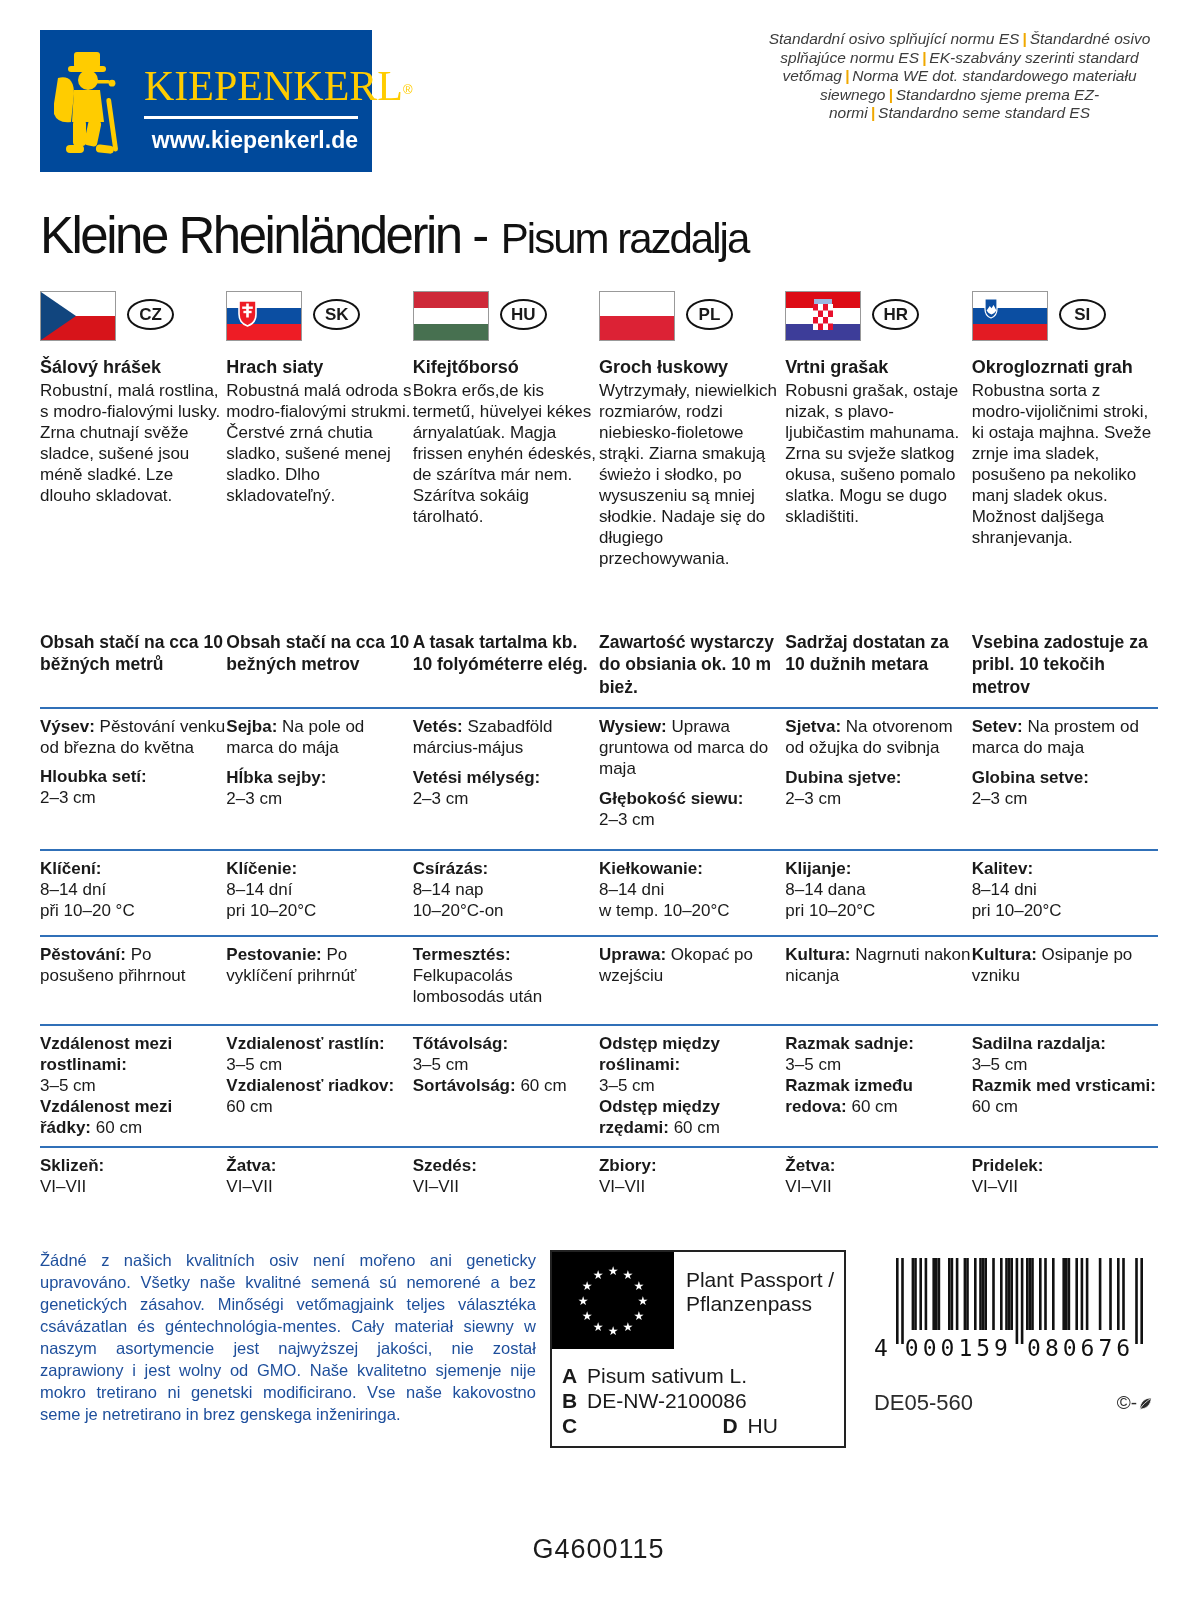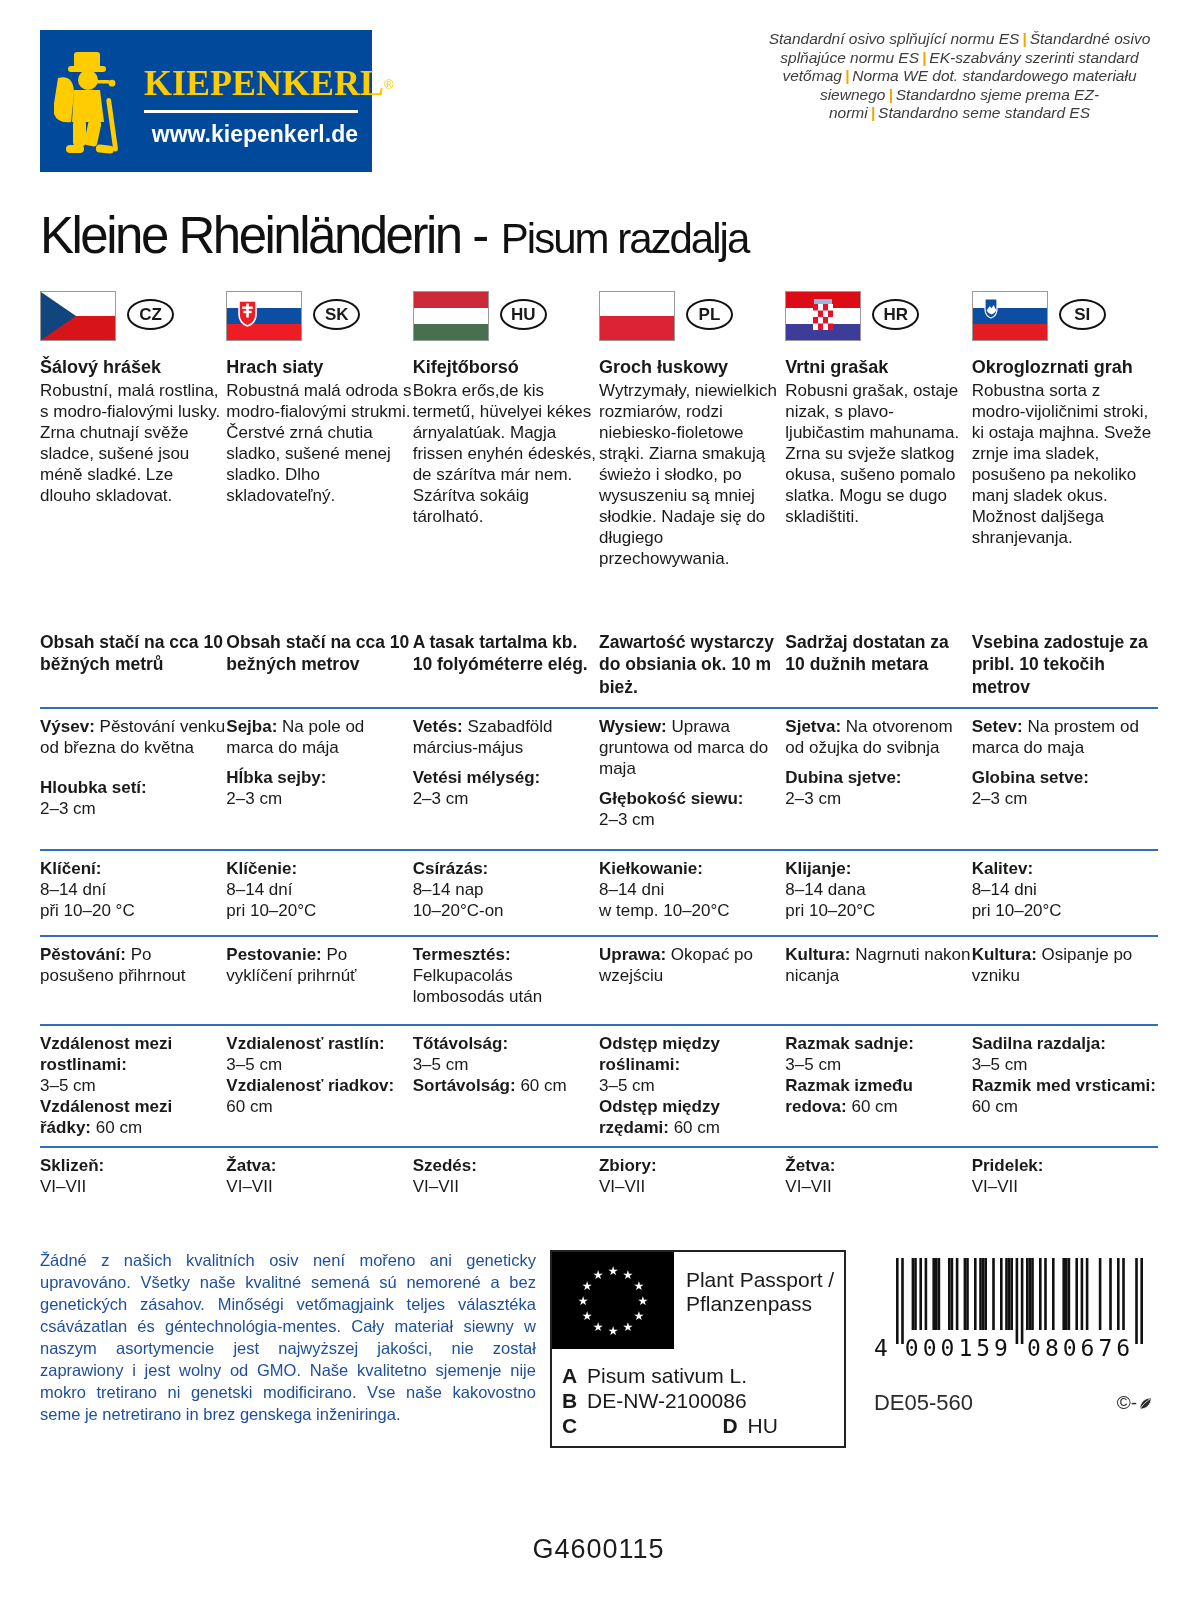--- a/index.html
+++ b/index.html
@@ -21,22 +21,22 @@
 
   
   .header{display:flex;justify-content:space-between;align-items:flex-start}
   .logo{
     width:332px;height:142px;background:var(--brand-blue);
     position:relative;padding:10px 14px 10px 12px;flex:0 0 auto;
   }
   .logo .man{position:absolute;left:14px;top:16px}
   .logo .wordmark-row{margin-left:92px;margin-top:22px;white-space:nowrap}
   .logo .wordmark{
-    font-family:"Liberation Serif",serif;font-weight:bold;
-    font-size:36px;color:var(--brand-yellow);letter-spacing:0px;
+    font-family:"Liberation Serif",serif;font-weight:normal;
+    font-size:42px;color:var(--brand-yellow);letter-spacing:0px;
   }
   .logo .reg{font-size:13px;color:var(--brand-yellow);vertical-align:super}
   .logo .rule{margin-left:92px;margin-top:6px;border-top:3px solid #fff}
   .logo .url{
     margin-left:92px;margin-top:8px;text-align:right;
     color:#fff;font-weight:bold;font-size:23px;
   }
   .standards{
     width:395px;margin-top:0;font-style:italic;font-size:15.5px;
     line-height:1.2;color:#3c3c3c;text-align:center;
@@ -138,21 +138,21 @@
             </svg></span>
       <span class="code-oval">CZ</span>
     </div>
     <div class="cell">
       <div class="colhead">Šálový hrášek</div>
       <div class="coltext">Robustní, malá rostlina, s modro-fialovými lusky. Zrna chutnají svěže sladce, sušené jsou méně sladké. Lze dlouho skladovat.</div>
     </div>
     <div class="cell c-note">Obsah stačí na cca 10 běžných metrů</div>
     <div class="cell bl">
       <div><b>Výsev:</b> <span>Pěstování venku od března do května</span></div>
-      <div style="margin-top:19px">
+      <div style="margin-top:8px">
             <b class="blk">Hloubka setí:</b>
             <span class="blk">2–3 cm</span>
           </div>
     </div>
     <div class="cell bl">
       <b class="blk">Klíčení:</b>
       <span class="blk">8–14 dní</span>
       <span class="blk">při 10–20 °C</span>
     </div>
     <div class="cell bl">

